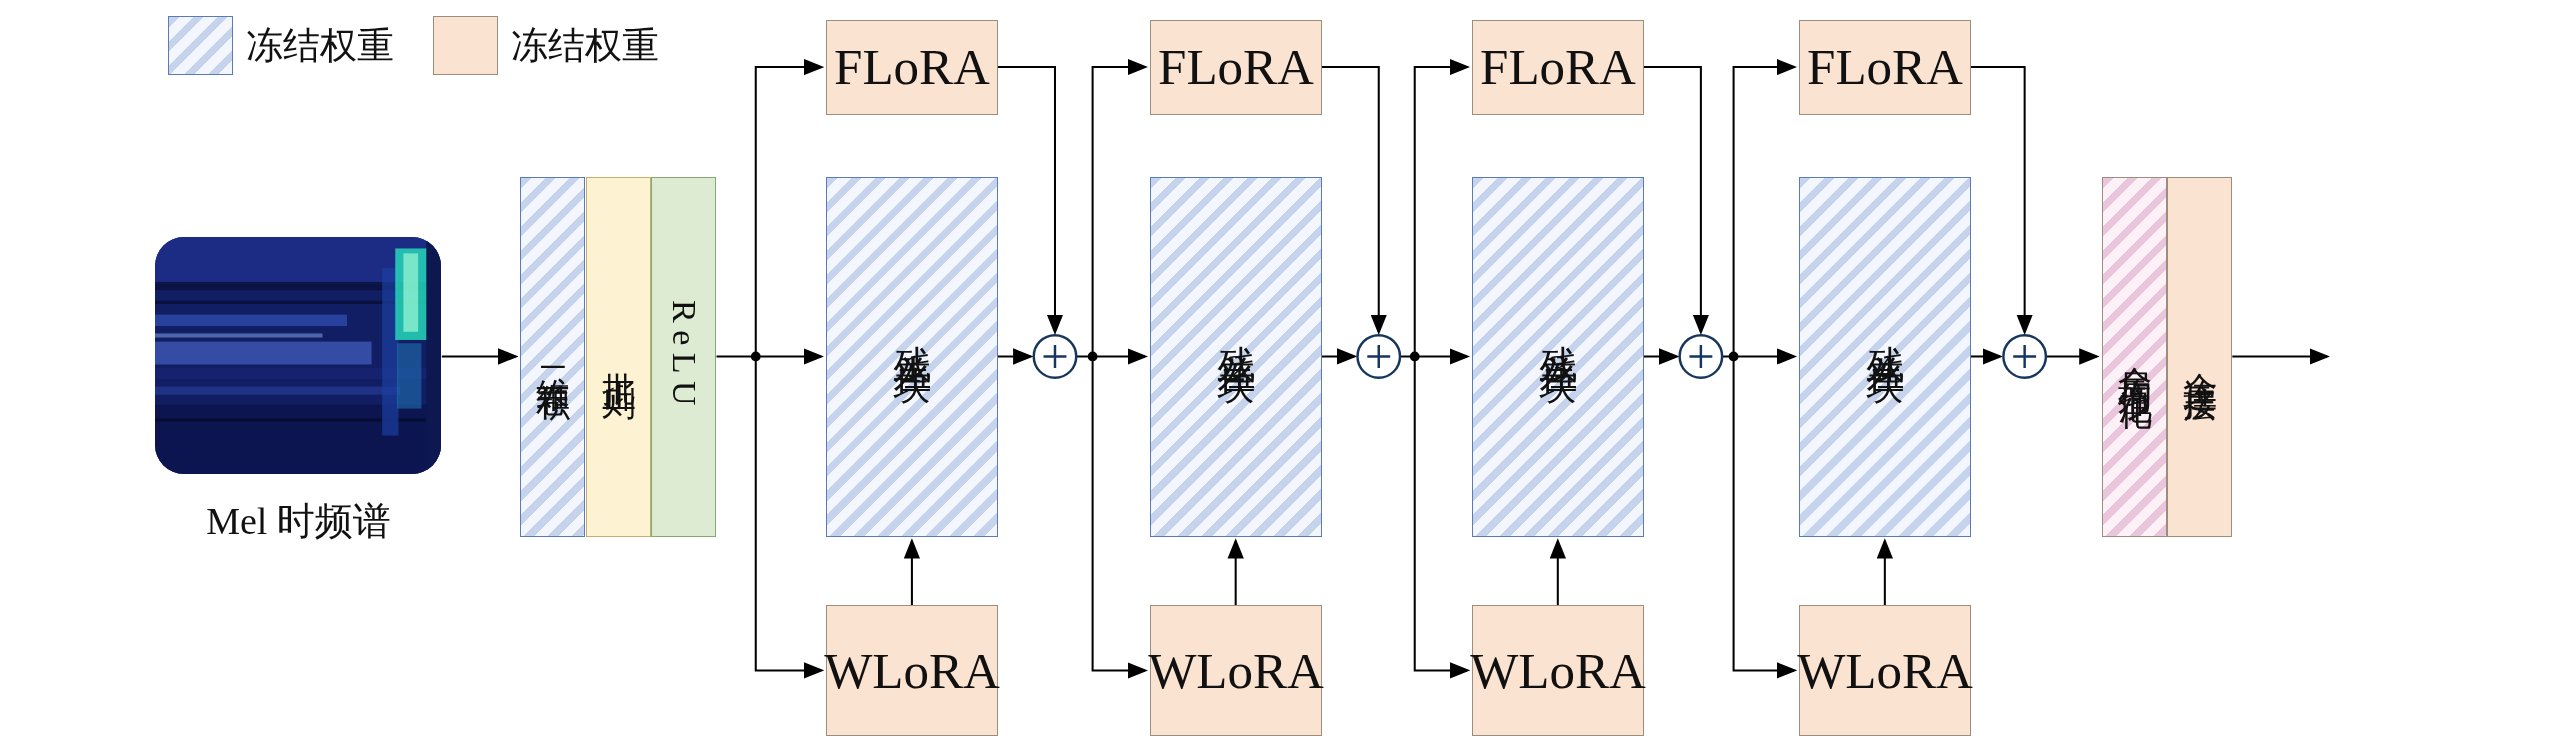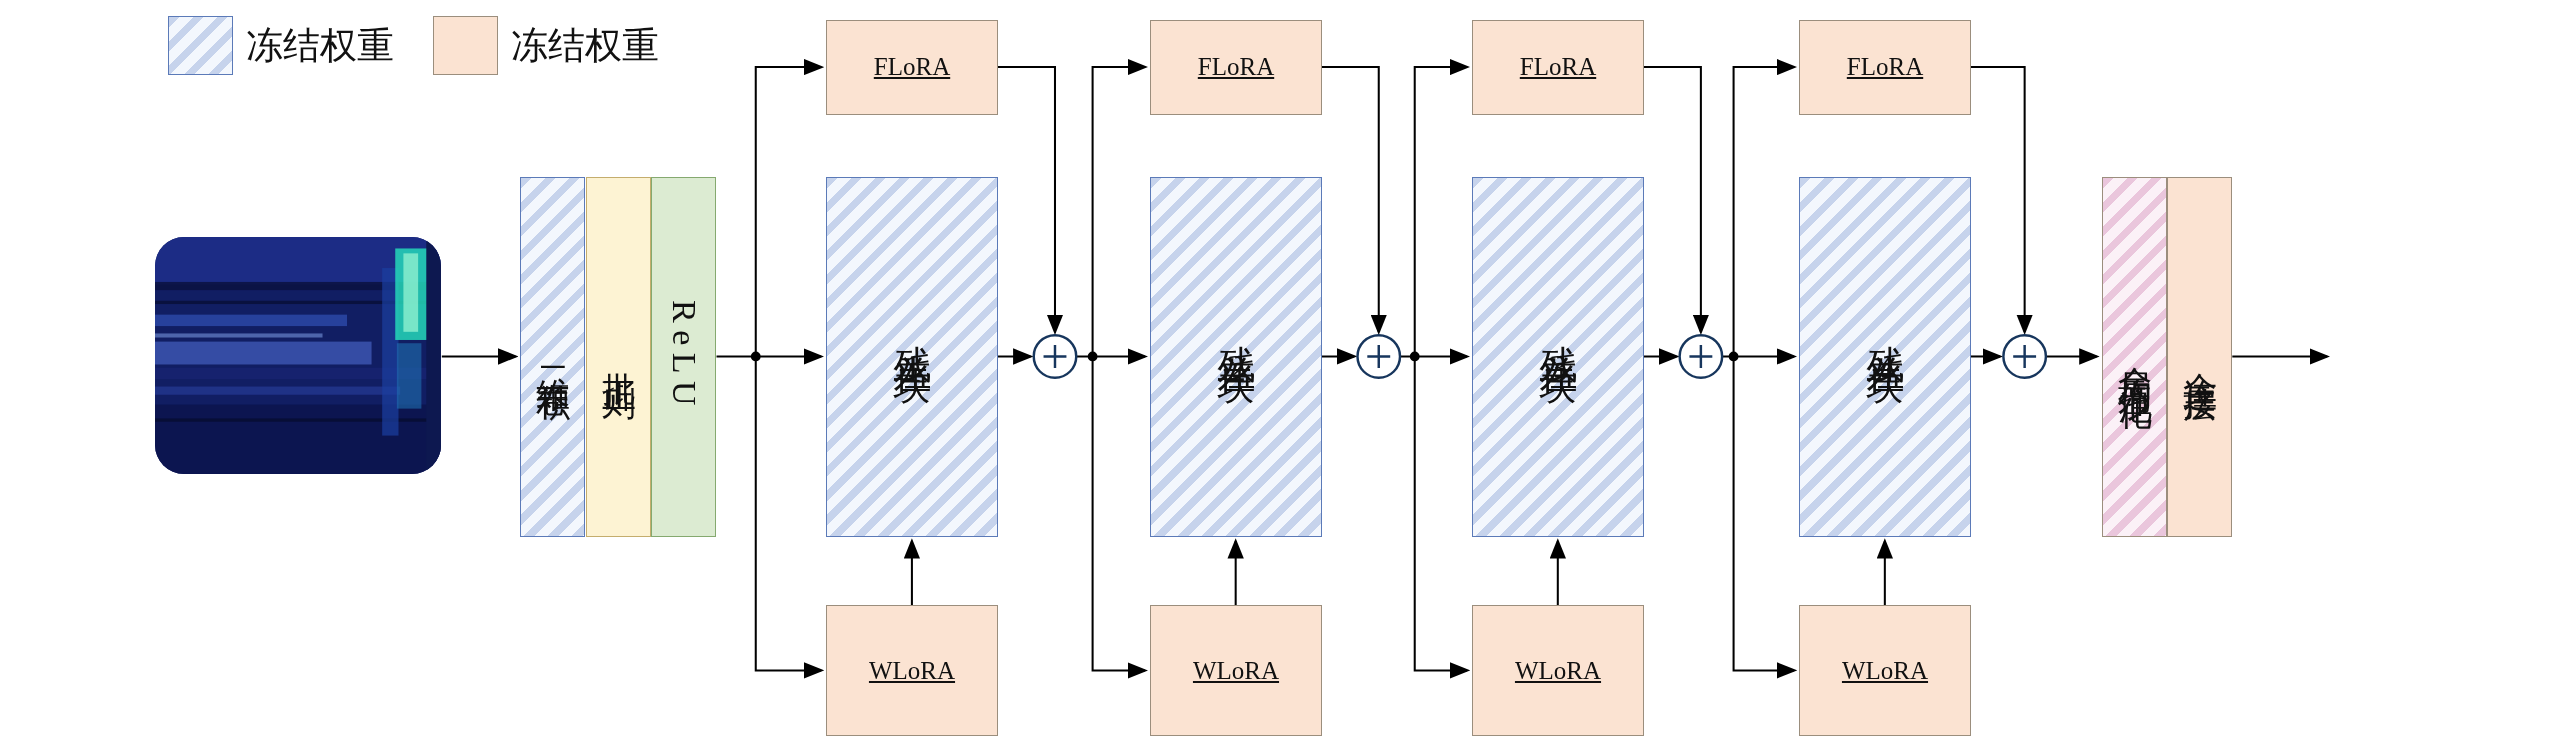--- a/index.html
+++ b/index.html
@@ -24,21 +24,21 @@
   .trainable {
     background: var(--trainable_fill);
     border:1.6px solid var(--trainable_border);
   }
   .bn-bar   { background: var(--bn_fill);   border:1.6px solid var(--bn_border); }
   .relu-bar { background: var(--relu_fill); border:1.6px solid var(--relu_border); }
 
   .vtext  { writing-mode: vertical-lr; text-orientation: upright; letter-spacing:.28em; }
   .vlatin { writing-mode: vertical-rl; letter-spacing:.05em; }
 
-  .lora-label { font-size:25px;text-decoration:underline; }
+  .lora-label { font-size:51px; }
   .block-label { font-size:38px; }
   .bar-label { font-size:34px; letter-spacing:.22em; }
   .head-label { font-size:34px; letter-spacing:.18em; }
 
   .legend-group { position:absolute; display:flex; align-items:center; gap:13px; height:59px; }
   .legend-swatch { width:65px; height:59px; box-sizing:border-box; }
   .legend-text { font-size:37px; }
 
   .mel-wrap { position:absolute; left:155px; top:237px; width:286px; height:237px;
               border-radius:29px; overflow:hidden; }
@@ -145,20 +145,21 @@
       <rect x="0" y="183" width="300" height="10" fill="#2a3f9f" opacity="0.6"></rect>
       <rect x="0" y="205" width="350" height="85" fill="#0c1550"></rect>
       <rect x="0" y="222" width="350" height="4" fill="#060c30" opacity="0.8"></rect>
       <rect x="278" y="38" width="20" height="205" fill="#1b3fa0" opacity="0.7"></rect>
       <rect x="294" y="14" width="40" height="112" fill="#24d8b8" opacity="0.85"></rect>
       <rect x="304" y="20" width="18" height="96" fill="#8ff0d0" opacity="0.8"></rect>
       <rect x="296" y="130" width="30" height="80" fill="#1f6fb0" opacity="0.6"></rect>
       <rect x="332" y="0" width="18" height="290" fill="#0d1850"></rect>
     </svg>
   </div>
+  <div class="mel-caption">Mel 时频谱</div>
 
   <div class="box hatch-blue" style="left:520px; top:177px; width:65px; height:360px;">
     <span class="vtext bar-label">二维卷积</span>
   </div>
   <div class="box bn-bar" style="left:586px; top:177px; width:65px; height:360px;">
     <span class="vtext bar-label">批正则</span>
   </div>
   <div class="box relu-bar" style="left:651px; top:177px; width:65px; height:360px;">
     <span class="vlatin bar-label">ReLU</span>
   </div>

